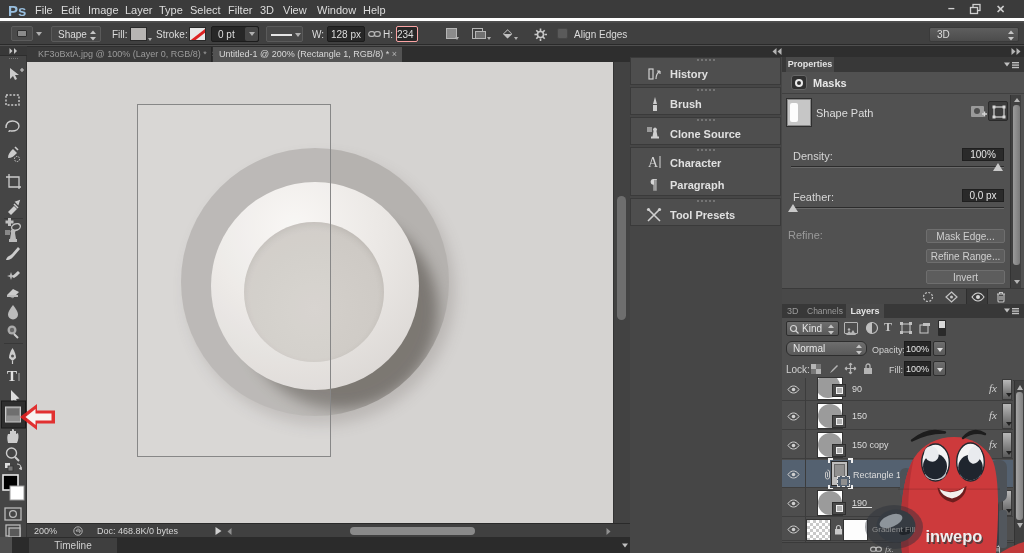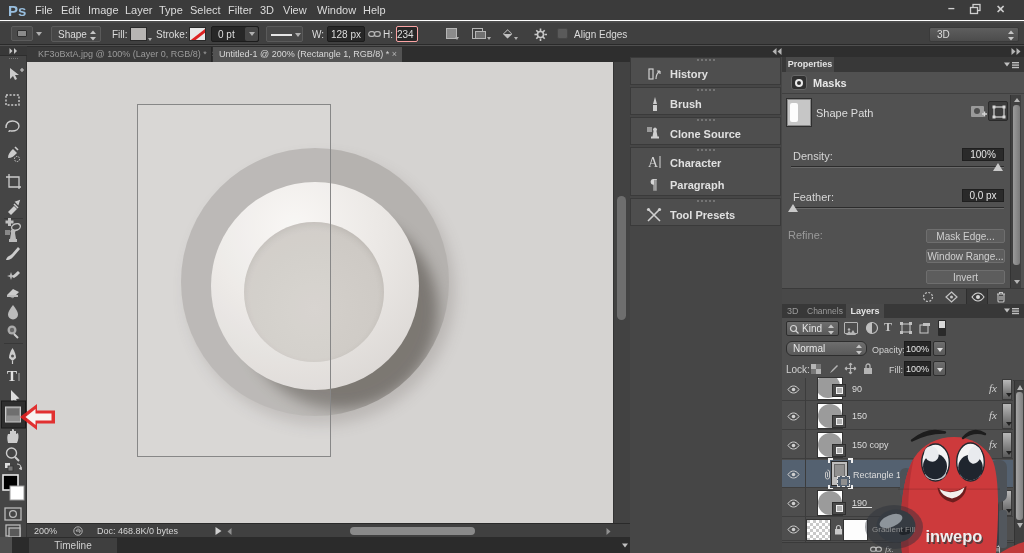--- a/index.html
+++ b/index.html
@@ -4,21 +4,21 @@
 <style>
   * { margin:0; padding:0; box-sizing:border-box; -webkit-font-smoothing:antialiased; }
   html,body { width:1024px; height:553px; overflow:hidden; }
   body { position:relative; background:#4f4f4f; font-family:"Liberation Sans", sans-serif; }
   .abs { position:absolute; }
   .txt { color:#dcdcdc; font-size:11px; }
 </style>
 </head>
 <body>
 
-<div class="abs" id="menubar" style="left:0;top:0;width:1024px;height:21px;background:#3b3b3b;border-bottom:1px solid #ffffff;">
+<div class="abs" id="menubar" style="left:0;top:0;width:1024px;height:21px;background:#3b3b3b;border-bottom:3px solid #ffffff;">
   <span class="abs" style="left:8px;top:2px;font-size:15px;font-weight:bold;color:#98bede;letter-spacing:0;">Ps</span>
   <span class="abs txt" style="left:35px;top:4px;">File</span>
   <span class="abs txt" style="left:61px;top:4px;">Edit</span>
   <span class="abs txt" style="left:88px;top:4px;">Image</span>
   <span class="abs txt" style="left:125px;top:4px;">Layer</span>
   <span class="abs txt" style="left:159px;top:4px;">Type</span>
   <span class="abs txt" style="left:190px;top:4px;">Select</span>
   <span class="abs txt" style="left:228px;top:4px;">Filter</span>
   <span class="abs txt" style="left:260px;top:4px;">3D</span>
   <span class="abs txt" style="left:283px;top:4px;">View</span>
@@ -361,21 +361,21 @@
   <div class="abs" style="left:9px;top:109px;width:213px;height:2px;background:#2c2c2c;border-bottom:1px solid #6a6a6a;"></div>
   <div class="abs" style="left:211px;top:106px;width:0;height:0;border-left:5px solid transparent;border-right:5px solid transparent;border-bottom:8px solid #c9c9c9;"></div>
 
   <span class="abs" style="left:11px;top:134px;color:#d5d5d5;font-size:11px;">Feather:</span>
   <div class="abs" style="left:180px;top:132px;width:42px;height:13px;background:#2a2a2a;border:1px solid #1f1f1f;color:#e5e5e5;font-size:10px;line-height:12px;text-align:center;">0,0 px</div>
   <div class="abs" style="left:9px;top:150px;width:213px;height:2px;background:#2c2c2c;border-bottom:1px solid #6a6a6a;"></div>
   <div class="abs" style="left:6px;top:147px;width:0;height:0;border-left:5px solid transparent;border-right:5px solid transparent;border-bottom:8px solid #c9c9c9;"></div>
 
   <span class="abs" style="left:6px;top:172px;color:#9a9a9a;font-size:11px;">Refine:</span>
   <div class="abs" style="left:144px;top:172px;width:79px;height:14px;background:#5d5d5d;border:1px solid #6e6e6e;border-radius:2px;color:#cfcfcf;font-size:10px;line-height:13px;text-align:center;">Mask Edge...</div>
-  <div class="abs" style="left:144px;top:192px;width:79px;height:14px;background:#5d5d5d;border:1px solid #6e6e6e;border-radius:2px;color:#cfcfcf;font-size:10px;line-height:13px;text-align:center;">Window Range...</div>
+  <div class="abs" style="left:144px;top:192px;width:79px;height:14px;background:#5d5d5d;border:1px solid #6e6e6e;border-radius:2px;color:#cfcfcf;font-size:10px;line-height:13px;text-align:center;">Refine Range...</div>
   <div class="abs" style="left:144px;top:213px;width:79px;height:14px;background:#5d5d5d;border:1px solid #6e6e6e;border-radius:2px;color:#cfcfcf;font-size:10px;line-height:13px;text-align:center;">Invert</div>
 
   <div class="abs" style="left:0;top:231px;width:242px;height:16px;background:#484848;border-top:1px solid #3a3a3a;">
     <svg class="abs" style="left:140px;top:2px;" width="12" height="12">
         <circle cx="6" cy="6" r="4.5" fill="none" stroke="#c5c5c5" stroke-width="1.2" stroke-dasharray="2 1.5"></circle>
       </svg>
     <svg class="abs" style="left:163px;top:2px;" width="13" height="12">
         <path d="M6.5 1 L12 6 L6.5 11 L1 6 Z" fill="none" stroke="#c5c5c5" stroke-width="1.2"></path>
         <circle cx="6.5" cy="6" r="1.5" fill="#c5c5c5"></circle>
       </svg>

